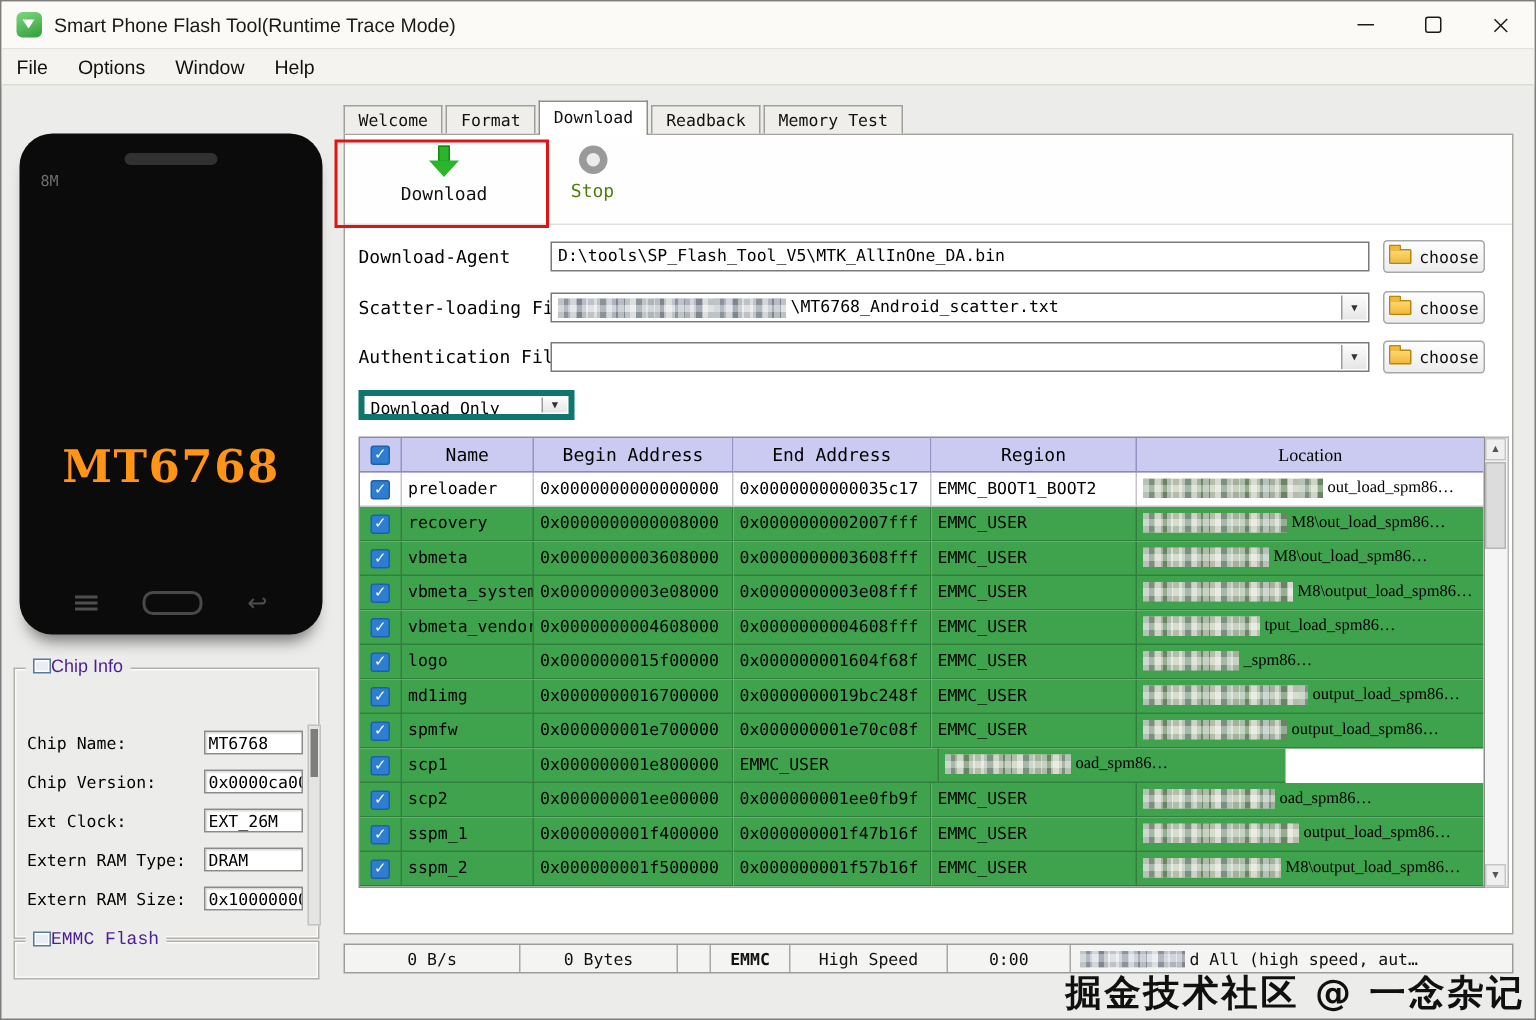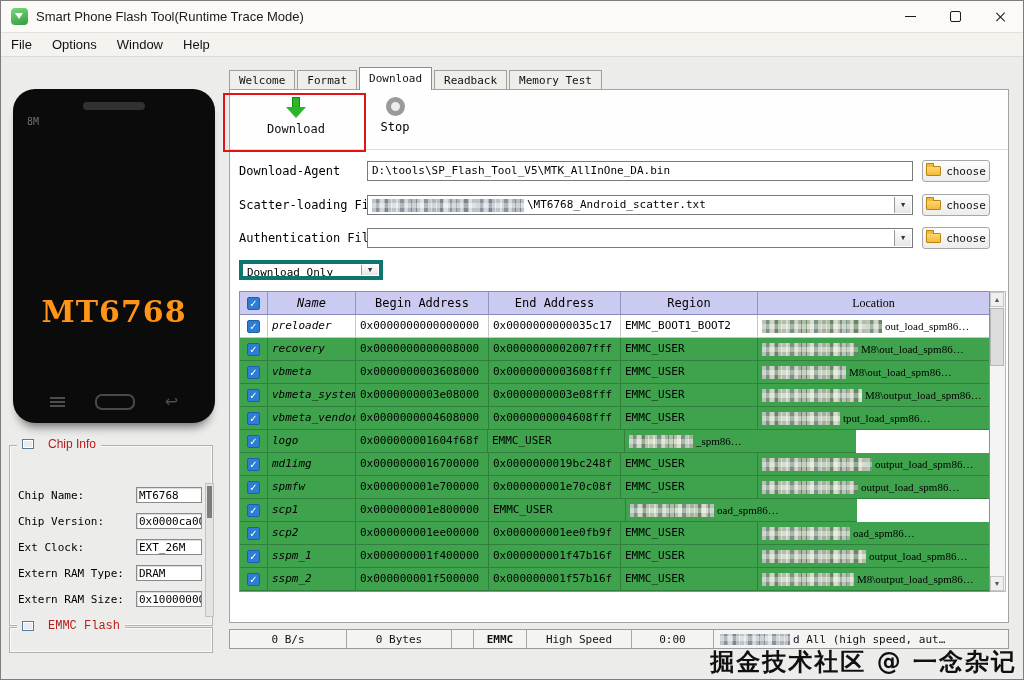--- a/index.html
+++ b/index.html
@@ -30,40 +30,40 @@
   .phone-brand{position:absolute;left:0;right:0;top:205px;text-align:center;color:#ff9416;font-family:"DejaVu Serif",serif;font-weight:bold;font-size:30px;letter-spacing:1px;}
   .phone-nav{position:absolute;left:0;right:0;bottom:13px;display:flex;justify-content:center;gap:30px;align-items:center;height:16px;}
   .nav-menu{width:15px;height:2px;background:#4e4e4e;box-shadow:0 -4px 0 #4e4e4e,0 4px 0 #4e4e4e;}
   .nav-home{width:36px;height:12px;border:2px solid #494949;border-radius:7px;}
   .nav-back{color:#4e4e4e;font-size:16px;line-height:14px;font-family:"DejaVu Sans",sans-serif;}
 
   
   .groupbox{position:absolute;border:1px solid #b3b1ac;box-shadow:inset 0 0 0 1px #fbfaf8;box-sizing:border-box;}
   .chipinfo{left:8px;top:444px;width:204px;height:181px;}
   .emmcbox{left:8px;top:626px;width:204px;height:26px;font-family:Liberation Mono, monospace;}
-  .gb-legend{position:absolute;top:-9px;left:7px;background:#ececea;padding:0 5px;display:flex;align-items:center;gap:14px;font-size:12px;color:#b91c1c;}
+  .gb-legend{position:absolute;top:-9px;left:7px;background:#ececea;padding:0 5px;display:flex;align-items:center;gap:0;font-size:12px;color:#4c1d95;}
   .gb-ico{width:12px;height:10px;background:#e7edf2;border:1px solid #5b7a96;box-sizing:border-box;box-shadow:inset 0 0 0 1px #fff;}
   .chip-row{position:absolute;left:8px;right:10px;height:18px;display:flex;align-items:center;justify-content:space-between;}
   .chip-label{font:11px "DejaVu Sans Mono",monospace;color:#000;}
   .chip-val{width:66px;height:16px;background:#fff;border:1px solid #8a8a8a;box-shadow:inset 1px 1px 1px rgba(0,0,0,.15);font:11px "DejaVu Sans Mono",monospace;line-height:15px;padding:0 2px;overflow:hidden;white-space:nowrap;box-sizing:border-box;}
   .chip-scroll{position:absolute;left:204px;top:482px;width:9px;height:134px;background:#e4e4e2;border:1px solid #c2c2c0;box-sizing:border-box;}
   .chip-scroll-thumb{position:absolute;left:1px;top:2px;width:5px;height:32px;background:#7e7e7e;}
 
   
   .tabs{position:absolute;left:228px;top:65px;height:23px;display:flex;align-items:flex-end;z-index:3;}
   .tab{box-sizing:border-box;height:19px;padding:0 9px;font:11px "DejaVu Sans Mono",monospace;color:#111;background:#efeeeb;border:1px solid #a19f9a;border-bottom:none;margin-right:2px;display:flex;align-items:center;}
   .tab.active{height:23px;background:#fff;border-color:#8f8d88;margin-bottom:-1px;padding-bottom:1px;}
 
   
   .panel{position:absolute;left:228px;top:88px;width:780px;height:534px;background:#fff;border:1px solid #a5a3a0;box-sizing:border-box;z-index:1;}
   .toolbar{position:absolute;left:0;top:0;right:0;height:59px;border-bottom:1px solid #e0deda;background:#fefefe;}
   .red-box{position:absolute;left:-7px;top:3px;width:139px;height:55px;border:2px solid #e01414;z-index:4;pointer-events:none;}
   .tool-btn{position:absolute;top:7px;display:flex;flex-direction:column;align-items:center;gap:4px;font:12px "DejaVu Sans Mono",monospace;color:#111;cursor:default;}
   .tool-btn.download{left:10px;width:112px;}
-  .tool-btn.stop{left:136px;width:58px;color:#000000;}
+  .tool-btn.stop{left:136px;width:58px;color:#4d7c0f;}
   .dl-ico{position:relative;width:20px;height:21px;}
   .dl-ico .stem{position:absolute;left:6px;top:0;width:8px;height:11px;background:#2ab52a;border:1px solid #128a12;box-sizing:border-box;}
   .dl-ico .head{position:absolute;left:0;top:10px;width:0;height:0;border-left:10px solid transparent;border-right:10px solid transparent;border-top:11px solid #2ab52a;}
   .stop-ico{width:9px;height:9px;border:5px solid #9a9a9a;border-radius:50%;background:#ececec;}
 
   
   .frm-label{position:absolute;left:9px;font:12px "DejaVu Sans Mono",monospace;color:#000;}
   .inputbox{position:absolute;left:137px;width:546px;height:20px;box-sizing:border-box;background:#fff;border:1px solid #7a7a7a;font:11px "DejaVu Sans Mono",monospace;line-height:18px;padding:0 4px;overflow:hidden;white-space:nowrap;}
   .combo-arrow{position:absolute;right:1px;top:1px;bottom:1px;width:17px;background:linear-gradient(#fcfcfc,#e6e6e6);border-left:1px solid #9a9a9a;display:flex;align-items:center;justify-content:center;font-size:7px;color:#333;box-sizing:border-box;}
   .choose-btn{position:absolute;left:692px;width:68px;height:22px;box-sizing:border-box;border:1px solid #a7a7a7;border-radius:3px;background:linear-gradient(#fefefe,#ececec);display:flex;align-items:center;justify-content:center;gap:5px;font:11px "DejaVu Sans Mono",monospace;color:#111;}
@@ -71,21 +71,21 @@
   .folder-ico::before{content:"";position:absolute;left:-1px;top:-4px;width:6px;height:3px;background:#f2b93c;border:1px solid #b8860b;border-bottom:none;border-radius:1px 1px 0 0;}
   .mode-combo{position:absolute;left:9px;top:170px;width:144px;height:20px;box-sizing:border-box;background:#fff;border:4px solid #0f766e;font:11px "DejaVu Sans Mono",monospace;line-height:18px;padding:0 4px;overflow:hidden;white-space:nowrap;}
 
   
   .table-wrap{position:absolute;left:9px;top:201px;width:767px;height:301px;display:flex;}
   .tgrid{width:751px;box-sizing:border-box;border:1px solid #8f8f8f;background:#fff;overflow:hidden;}
   .thead,.trow{display:flex;height:23px;box-sizing:border-box;}
   .th{background:#cbcbf2;border-right:1px solid #9393c6;border-bottom:1px solid #8888bd;display:flex;align-items:center;justify-content:center;font:12px "DejaVu Sans Mono",monospace;color:#000;box-sizing:border-box;overflow:hidden;white-space:nowrap;}
   .td{border-right:1px solid rgba(0,0,0,.22);border-bottom:1px solid rgba(0,0,0,.22);box-sizing:border-box;font:11px "DejaVu Sans Mono",monospace;line-height:21px;padding:0 4px;overflow:hidden;white-space:nowrap;color:#000;}
   .c-cb{width:28px;display:flex;align-items:center;justify-content:center;padding:0;}
-  .c-name{width:88px;font-style:italic;}
+  .c-name{width:88px;}
   .c-b{width:133px;}
   .c-e{width:132px;}
   .c-r{width:137px;}
   .c-l{width:231px;border-right:none !important;font-family:Liberation Serif, serif;}
   .trow.sel .td{background:#3fa34d;}
   .cb{width:13px;height:13px;background:#2d7dd2;border:1px solid #1f5fa8;border-radius:2px;color:#fff;font-family:"DejaVu Sans",sans-serif;font-weight:bold;font-size:10px;line-height:12px;text-align:center;display:inline-block;box-sizing:border-box;}
   .mosaic{display:inline-block;height:13px;vertical-align:middle;margin-right:3px;
     background:
       repeating-linear-gradient(90deg,rgba(255,255,255,.45) 0 4px,rgba(255,255,255,0) 4px 8px),
       repeating-linear-gradient(0deg,rgba(0,0,0,.10) 0 4px,rgba(255,255,255,.25) 4px 9px),
@@ -305,20 +305,21 @@
               <div class="td c-b">0x0000000004608000</div>
               <div class="td c-e">0x0000000004608fff</div>
               <div class="td c-r">EMMC_USER</div>
               <div class="td c-l"><span class="mosaic" style="width: 78px;"></span><span class="loc-tail">tput_load_spm86…</span></div>
             </div>
             <div class="trow sel">
               <div class="td c-cb">
                 <span class="cb">✓</span>
               </div>
               <div class="td c-name">logo</div>
+              <div class="td c-b">0x0000000015f00000</div>
               <div class="td c-e">0x000000001604f68f</div>
               <div class="td c-r">EMMC_USER</div>
               <div class="td c-l"><span class="mosaic" style="width: 64px;"></span><span class="loc-tail">_spm86…</span></div>
             </div>
             <div class="trow sel">
               <div class="td c-cb">
                 <span class="cb">✓</span>
               </div>
               <div class="td c-name">md1img</div>
               <div class="td c-b">0x0000000016700000</div>

